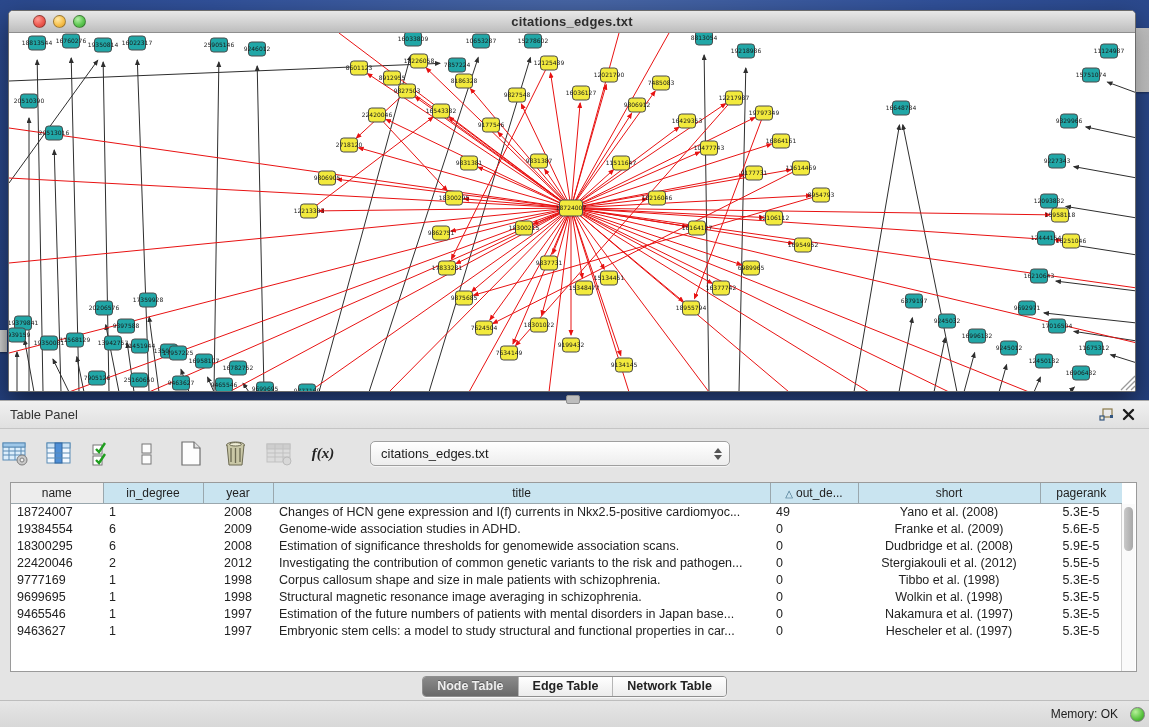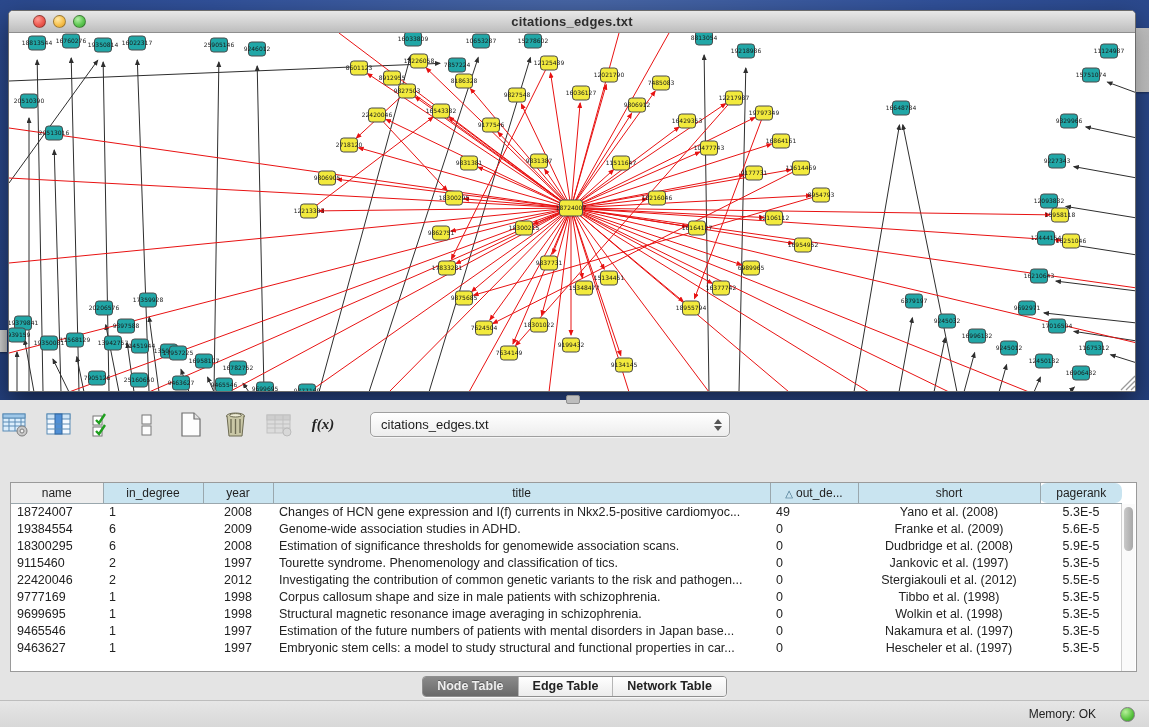--- a/index.html
+++ b/index.html
@@ -48,42 +48,42 @@
   .stepper .up { width:0;height:0;border-left:4px solid transparent;border-right:4px solid transparent;border-bottom:5px solid #555; }
   .stepper .dn { width:0;height:0;border-left:4px solid transparent;border-right:4px solid transparent;border-top:5px solid #555; }
 
   
   #table-wrap { position:absolute; left:10px; top:82px; width:1127px; height:190px;
     background:#fff; border:1px solid #9a9a9a; }
   #grid { width:1111px; border-collapse:collapse; table-layout:fixed; }
   #grid th { height:20px; background:#c9e4f0; border:1px solid #9aa7ad; border-top:none;
     font-size:12px; font-weight:normal; color:#1f1f1f; text-align:center; overflow:hidden; white-space:nowrap; }
   #grid th:first-child { background:#ededed; border-left:none;margin-top:16px; }
-  #grid th:last-child { border-right:none;border-radius:7px; }
+  #grid th:last-child { border-right:none; }
   #grid td { height:17px; font-size:12.5px; color:#222; padding:0 6px; white-space:nowrap; overflow:hidden; }
   #grid col.c-name {width:92px;} #grid col.c-indeg {width:100px;} #grid col.c-year {width:70px;}
   #grid col.c-title {width:497px;} #grid col.c-out {width:88px;} #grid col.c-short {width:182px;}
   #grid col.c-pr {width:82px;}
   #grid td.a-c { text-align:center;margin-top:16px; }
   .sort-tri { color:#3b6b86; font-size:10px; margin-right:3px; }
   #vscroll { position:absolute; right:1px; top:21px; width:14px; height:167px; background:#fafafa; border-left:1px solid #d0d0d0; }
   #vthumb { position:absolute; left:2px; top:3px; width:9px; height:44px; background:linear-gradient(90deg,#c9c9c9,#a8a8a8); border-radius:5px; }
 
   
   #tabbar { position:absolute; left:0; top:272px; width:1149px; height:28px; display:flex; justify-content:center; align-items:center; }
   #seg { display:flex; height:21px; border:1px solid #8f8f8f; border-radius:4px; overflow:hidden;
     box-shadow:0 1px 1px rgba(255,255,255,.8); }
   .seg-btn { padding:0 14px; font-size:12.5px; font-weight:bold; color:#222; display:flex; align-items:center;
     background:linear-gradient(#ffffff,#ececec); border-left:1px solid #b5b5b5; }
   .seg-btn:first-child { border-left:none; }
   .seg-btn.sel { background:linear-gradient(#8a8a8a,#6a6a6a); color:#efefef; text-shadow:0 -1px 0 rgba(0,0,0,.3); }
 
   #statusbar { position:absolute; left:0; top:300px; width:1149px; height:27px;
     background:linear-gradient(#e6e6e6,#d8d8d8); border-top:1px solid #bdbdbd;
-    display:flex; align-items:center; justify-content:flex-end; padding-right:14px; gap:24px; }
+    display:flex; align-items:center; justify-content:flex-end; padding-right:4px; gap:12px; }
   #memory-label { font-size:12px; color:#222; }
   #memory-ball { width:15px; height:15px; border-radius:50%; border:1px solid #7d7d7d;
     background:radial-gradient(circle at 35% 30%, #b7f09a, #57c23d 60%, #2f9422); }
 </style>
 </head>
 <body>
 
 <div id="app">
 
   <div id="desktop">
@@ -641,20 +641,36 @@
         <g>
           <path d="M1112,357 L1126,343 M1117,357 L1126,348 M1122,357 L1126,353" stroke="#9a9a9a" stroke-width="1.3" fill="none"></path>
         </g>
       </svg>
     </div>
   </div>
 
   <div id="table-panel">
     <div id="splitter-handle"></div>
 
+    <div id="panel-header">
+      <span id="panel-title">Table Panel</span>
+      <span class="spacer"></span>
+      <span class="hdr-btn">
+        <svg width="15" height="14" viewBox="0 0 15 14">
+          <rect x="4" y="1" width="9" height="8" fill="none" stroke="#8a7a4a" stroke-width="1.2"></rect>
+          <rect x="1" y="8" width="4" height="4" fill="#e8e4d2" stroke="#33557f" stroke-width="1.2"></rect>
+          <rect x="11" y="7" width="3" height="3" fill="#33557f"></rect>
+        </svg>
+      </span>
+      <span class="hdr-btn">
+        <svg width="13" height="13" viewBox="0 0 13 13">
+          <path d="M2,2 L11,11 M11,2 L2,11" stroke="#1c1c1c" stroke-width="2.4" stroke-linecap="round"></path>
+        </svg>
+      </span>
+    </div>
 
     <div id="toolbar">
       <span class="tb-icon">
         <svg width="27" height="25" viewBox="0 0 27 25">
           <rect x="1" y="2" width="22" height="17" fill="#dceefb" stroke="#5a8bb5"></rect>
           <path d="M1,6 H23 M1,10 H23 M1,14 H23 M7,2 V19 M13,2 V19 M19,2 V19" stroke="#5a8bb5" stroke-width="1"></path>
           <rect x="1" y="2" width="22" height="4" fill="#9ec7e8" stroke="#5a8bb5"></rect>
           <circle cx="20" cy="19" r="5" fill="#c9c9c9" stroke="#7d7d7d"></circle>
           <circle cx="20" cy="19" r="2" fill="#efefef" stroke="#7d7d7d"></circle>
         </svg>
@@ -758,29 +774,20 @@
               <td class="a-c">5.6E-5</td>
             </tr>
             <tr>
               <td>18300295</td>
               <td>6</td>
               <td class="a-c">2008</td>
               <td>Estimation of significance thresholds for genomewide association scans.</td>
               <td>0</td>
               <td class="a-c">Dudbridge et al. (2008)</td>
               <td class="a-c">5.9E-5</td>
-            </tr>
-            <tr>
-              <td>9115460</td>
-              <td>2</td>
-              <td class="a-c">1997</td>
-              <td>Tourette syndrome. Phenomenology and classification of tics.</td>
-              <td>0</td>
-              <td class="a-c">Jankovic et al. (1997)</td>
-              <td class="a-c">5.3E-5</td>
             </tr>
             <tr>
               <td>22420046</td>
               <td>2</td>
               <td class="a-c">2012</td>
               <td>Investigating the contribution of common genetic variants to the risk and pathogen...</td>
               <td>0</td>
               <td class="a-c">Stergiakouli et al. (2012)</td>
               <td class="a-c">5.5E-5</td>
             </tr>

